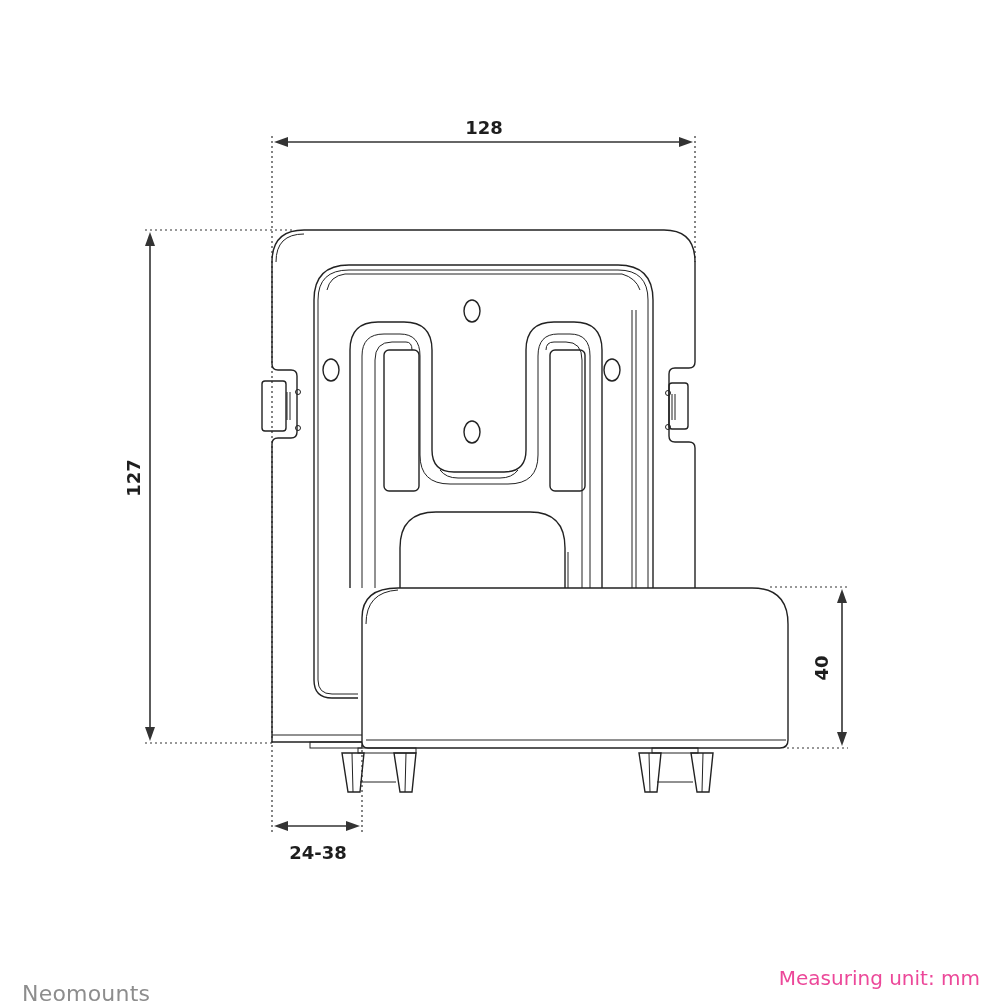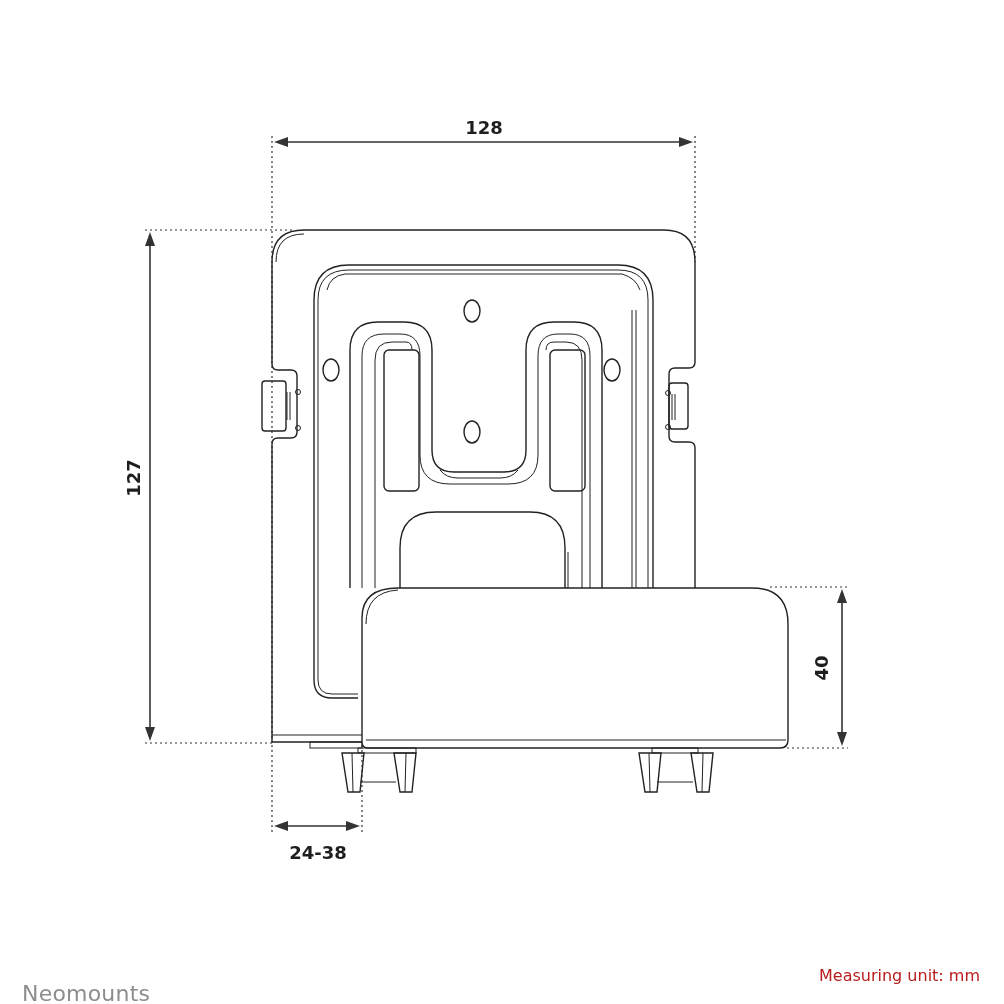--- a/index.html
+++ b/index.html
@@ -1,20 +1,20 @@
 <!DOCTYPE html>
 <html><head>
   <meta charset="utf-8">
   <style>
     html, body { margin: 0; padding: 0; background: #ffffff; }
     body { width: 1004px; height: 1004px; position: relative; overflow: hidden; font-family: "DejaVu Sans", sans-serif; }
     #drawing { position: absolute; left: 0; top: 0; width: 1004px; height: 1004px; }
     .dim-label { font-family: "DejaVu Sans", sans-serif; font-size: 18px; font-weight: bold; fill: #1e1e1e; }
     .brand { position: absolute; left: 22px; top: 960px; font-family: "DejaVu Sans", sans-serif; font-size: 22px; color: #8d8d8d; letter-spacing: 0.2px; margin-top: 21px; }
-    .unit { position: absolute; right: 24px; top: 966px; font-family: "DejaVu Sans", sans-serif; font-size: 16px; color: #b91c1c; }
+    .unit { position: absolute; right: 24px; top: 966px; font-family: "DejaVu Sans", sans-serif; font-size: 20px; color: #ec4899; }
     .ln { fill: none; stroke: #222; stroke-width: 1.4; }
     .ln2 { fill: none; stroke: #222; stroke-width: 1; }
     .dot { fill: none; stroke: #333; stroke-width: 1.2; stroke-dasharray: 2 3; }
     .arr { fill: none; stroke: #333; stroke-width: 1.6; }
     .ah { fill: #333; stroke: none; }
     .wf { fill: #fff; }
   </style>
 </head>
 <body>
 

